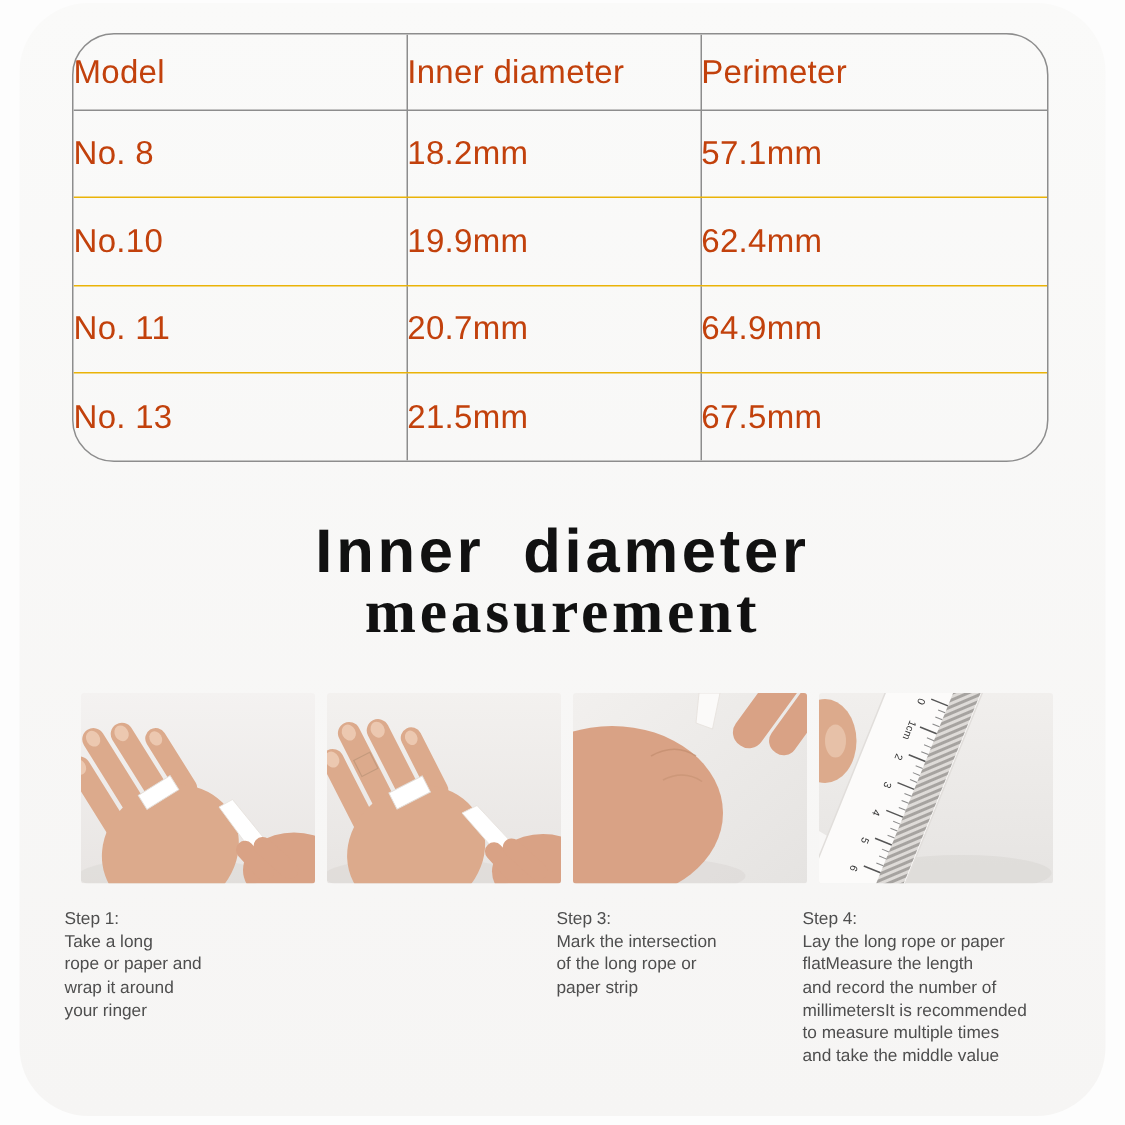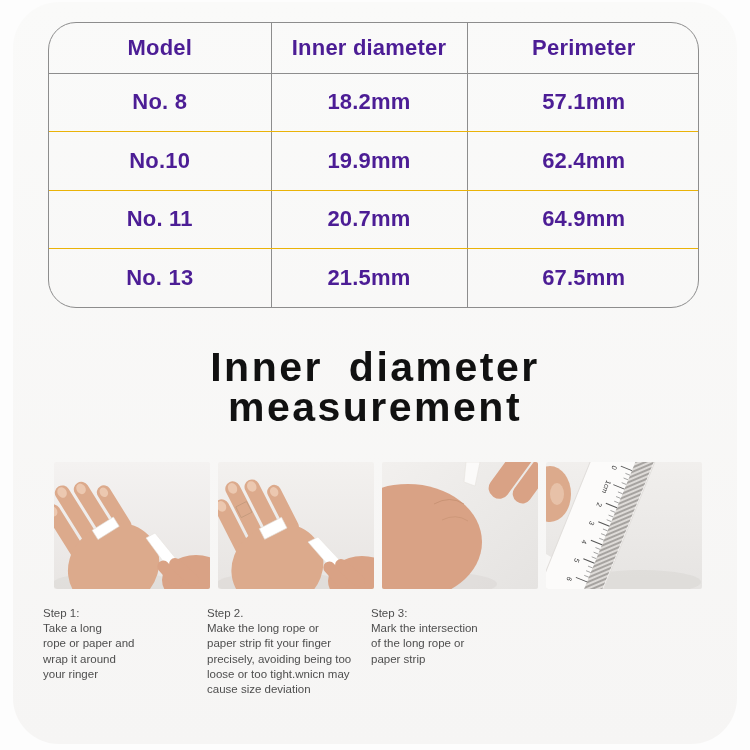--- a/index.html
+++ b/index.html
@@ -20,22 +20,22 @@
   .size-table-wrap {
     position:absolute; left:48px; top:22px; width:651px; height:286px;
     border:1px solid #8d8d8d; border-radius:28px; overflow:hidden;
     background:transparent;
   }
   table.size-table { width:100%; height:100%; border-collapse:collapse; table-layout:fixed; }
   .size-table col.c1 { width:222px; }
   .size-table col.c2 { width:196px; }
   .size-table col.c3 { width:233px; }
   .size-table th, .size-table td {
-    text-align:center; vertical-align:middle;
-    font-size:22px; color:#4c1d95; font-weight:700;
+    text-align:left; vertical-align:middle;
+    font-size:22px; color:#c2410c; font-weight:400;
     letter-spacing:0.2px;
   }
   .size-table thead th { height:50px; }
   .size-table tbody td { height:47px; }
   .size-table th:not(:last-child), .size-table td:not(:last-child) { border-right:1px solid #8d8d8d; }
   .size-table thead th { border-bottom:1px solid #8d8d8d; }
   .size-table tbody tr:not(:last-child) td { border-bottom:1px solid #eab308; }
 
   
   .page-title {
@@ -101,21 +101,21 @@
         <td>No. 13</td>
         <td>21.5mm</td>
         <td>67.5mm</td>
       </tr>
     </tbody>
   </table>
 </div>
 
 <h1 class="page-title">
     <span style="display:block;">Inner diameter</span>
-    <span style="display:block;">measurement</span>
+    <span style="display:block;font-family:Liberation Serif, serif;">measurement</span>
   </h1>
 
 <div class="steps-row">
 
   <div class="step-col">
     <span class="step-photo">
       <svg viewBox="0 0 156 127" xmlns="http://www.w3.org/2000/svg">
         <defs>
           <linearGradient id="pbg1" x1="0" y1="0" x2="0" y2="1">
             <stop offset="0" stop-color="#f4f2f1"></stop>
@@ -172,26 +172,20 @@
           <rect x="44" y="30" width="12" height="12" fill="none" stroke="#c49a7d" stroke-width="0.8"></rect>
           <ellipse cx="54" cy="102" rx="47" ry="42" fill="#dcaa8c"></ellipse>
           <rect x="55" y="60" width="25" height="12" fill="#ffffff" stroke="#e3dfdb" stroke-width="0.6"></rect>
         </g>
         <polygon points="90,80 100,75 128,105 118,112" fill="#ffffff" stroke="#e6e2de" stroke-width="0.6"></polygon>
         <ellipse cx="144" cy="119" rx="34" ry="25" fill="#d9a285"></ellipse>
         <rect x="112" y="97" width="12" height="32" rx="6" transform="rotate(-42 118 113)" fill="#d9a285"></rect>
         <rect x="126" y="93" width="12" height="36" rx="6" transform="rotate(-48 132 111)" fill="#d9a285"></rect>
       </svg>
     </span>
-    <div class="step-caption">Step 2.
-Make the long rope or
-paper strip fit your finger
-precisely, avoiding being too
-loose or too tight.wnicn may
-cause size deviation</div>
   </div>
 
   <div class="step-col">
     <span class="step-photo">
       <svg viewBox="0 0 156 127" xmlns="http://www.w3.org/2000/svg">
         <defs>
           <linearGradient id="pbg3" x1="0" y1="0" x2="1" y2="1">
             <stop offset="0" stop-color="#f2f0ee"></stop>
               <stop offset="1" stop-color="#e5e3e1"></stop>
           </linearGradient>
@@ -269,15 +263,22 @@
             <text x="68" y="20" transform="rotate(90 68 20)">1cm</text>
             <text x="68" y="44" transform="rotate(90 68 44)">2</text>
             <text x="68" y="64" transform="rotate(90 68 64)">3</text>
             <text x="68" y="84" transform="rotate(90 68 84)">4</text>
             <text x="68" y="104" transform="rotate(90 68 104)">5</text>
             <text x="68" y="124" transform="rotate(90 68 124)">6</text>
           </g>
         </g>
       </svg>
     </span>
+    <div class="step-caption">Step 4:
+Lay the long rope or paper
+flatMeasure the length
+and record the number of
+millimetersIt is recommended
+to measure multiple times
+and take the middle value</div>
   </div>
 
 </div>
 
 </body></html>

